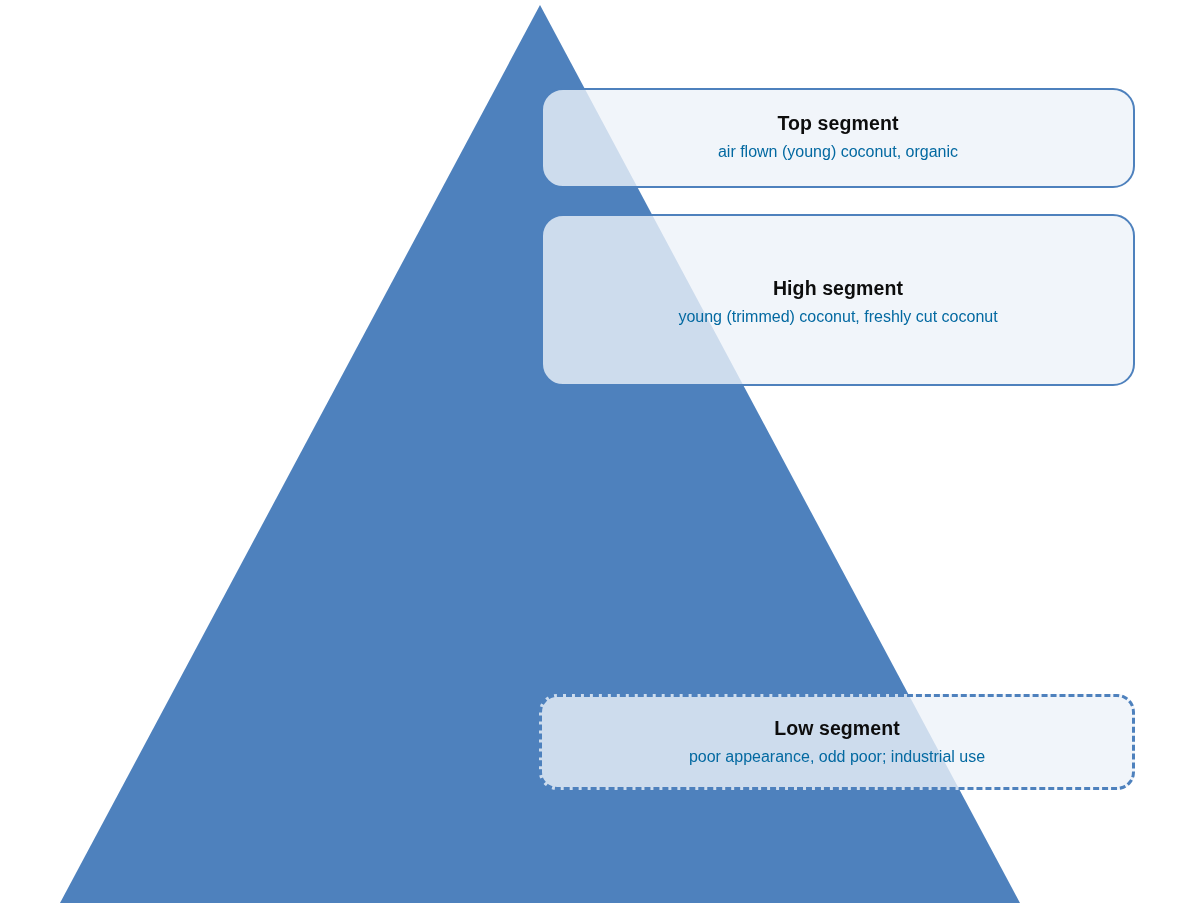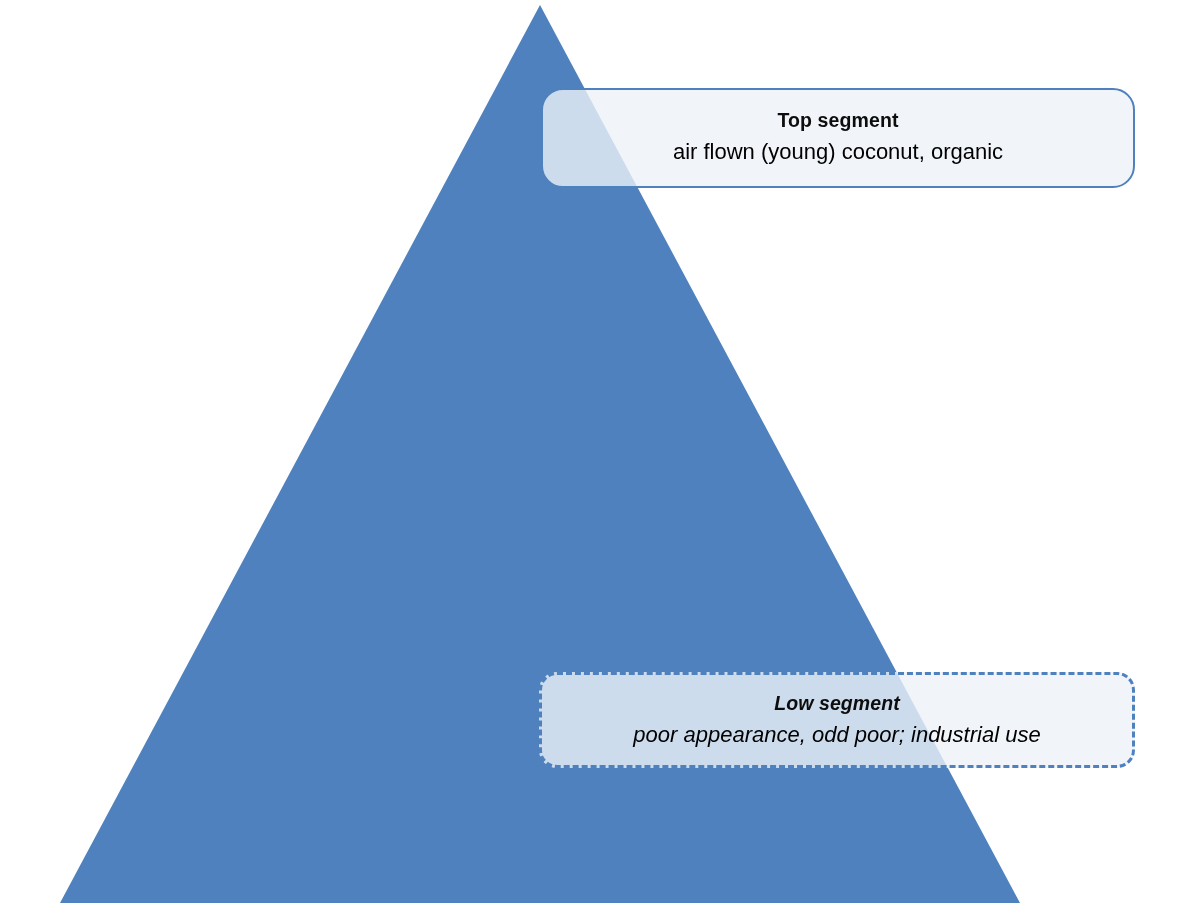--- a/index.html
+++ b/index.html
@@ -51,33 +51,33 @@
   .seg-title {
     font-weight: bold;
     font-size: 19.5px;
     color: #0d0d0d;
     letter-spacing: 0.1px;
     line-height: 1.25;
     text-align: center;
     margin: 0;
   }
   .seg-desc {
-    font-size: 22px;
-    color: #000000;
+    font-size: 16px;
+    color: #0369a1;
     line-height: 1.3;
     text-align: center;
     margin: 6px 0 0 0;
     white-space: nowrap;
   }
 
   
   #box-top    { left: 541px; top: 88px;  width: 594px; height: 100px; }
   #box-high   { left: 541px; top: 214px; width: 594px; height: 172px; }
   #box-normal { left: 541px; top: 418px; width: 587px; height: 247px; }
-  #box-low    { left: 539px; top: 672px; width: 596px; height: 96px; font-style: italic; }
+  #box-low    { left: 539px; top: 694px; width: 596px; height: 96px; }
 
   
   #box-top .seg-block    { transform: translateY(-1px); }
   #box-high .seg-block   { transform: translateY(2px); }
   #box-normal .seg-block { transform: translateY(5px); }
   #box-low .seg-block    { transform: translateY(0px); }
 
   .seg-block {
     display: flex;
     flex-direction: column;
@@ -94,20 +94,26 @@
     <polygon points="540,5 1020,903 60,903" fill="#4E81BD"></polygon>
   </svg>
 
   <div class="segment-box" id="box-top">
     <div class="seg-block">
       <div class="seg-title">Top segment</div>
       <div class="seg-desc">air flown (young) coconut, organic</div>
     </div>
   </div>
 
+  <div class="segment-box" id="box-high">
+    <div class="seg-block">
+      <div class="seg-title">High segment</div>
+      <div class="seg-desc">young (trimmed) coconut, freshly cut coconut</div>
+    </div>
+  </div>
 
 
   <div class="segment-box dashed" id="box-low">
     <div class="seg-block">
       <div class="seg-title">Low segment</div>
       <div class="seg-desc">poor appearance, odd poor; industrial use</div>
     </div>
   </div>
 
 </div>

